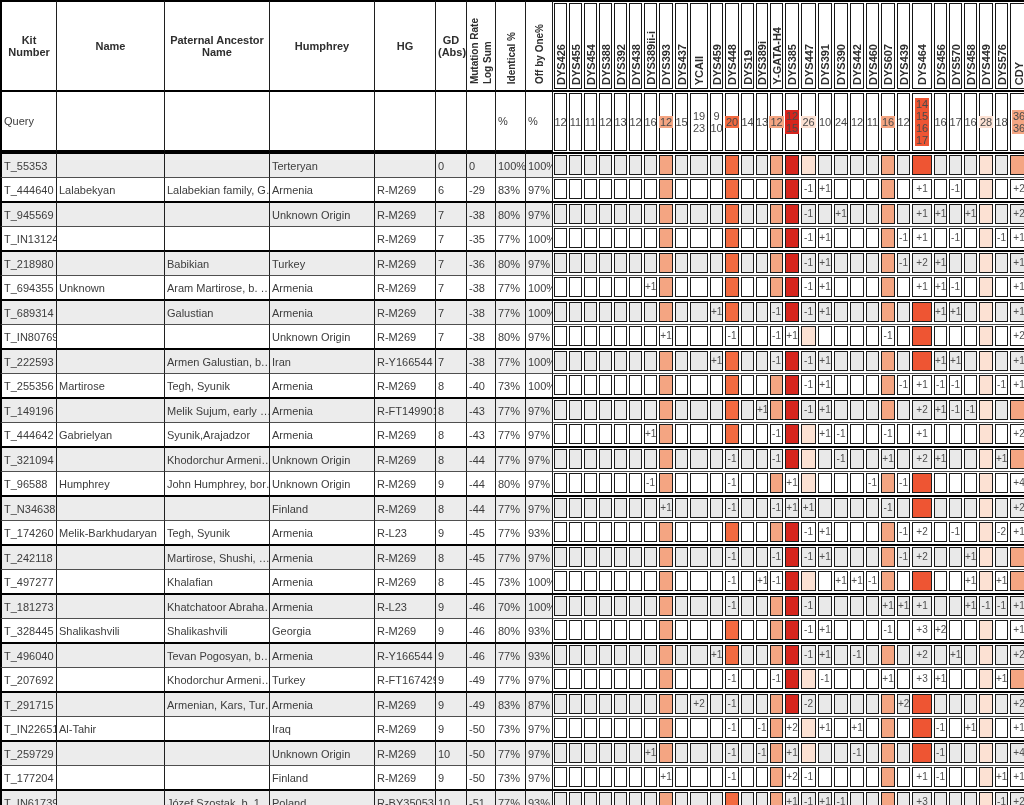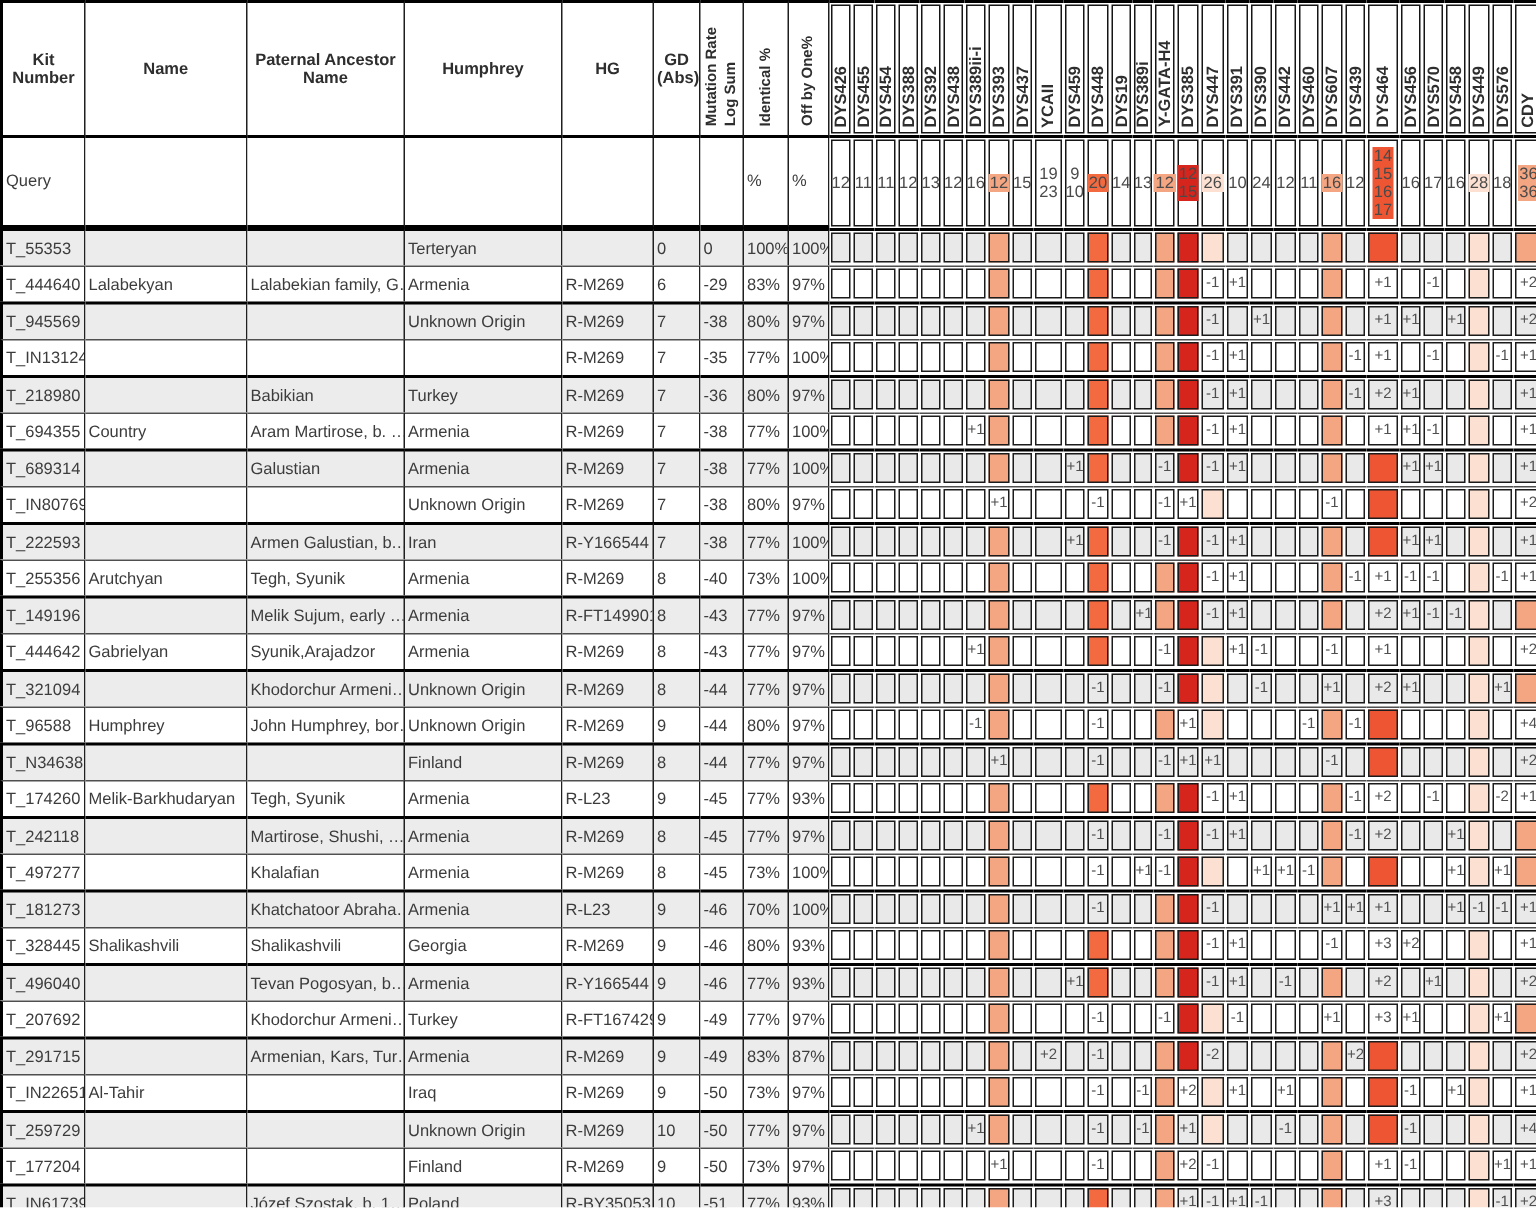--- a/index.html
+++ b/index.html
@@ -923,21 +923,21 @@
           </td>
           <td class="mk">
             <div class="bx"></div>
           </td>
           <td class="mk">
             <div class="bx">+1</div>
           </td>
         </tr>
         <tr class="data">
           <td class="fx ">T_694355</td>
-          <td class="fx ">Country</td>
+          <td class="fx ">Unknown</td>
           <td class="fx ">Aram Martirose, b. …</td>
           <td class="fx ">Armenia</td>
           <td class="fx ">R-M269</td>
           <td class="fx num">7</td>
           <td class="fx num">-38</td>
           <td class="fx ">77%</td>
           <td class="fx ">100%</td>
           <td class="mk">
             <div class="bx"></div>
           </td>
@@ -1327,21 +1327,21 @@
           </td>
           <td class="mk">
             <div class="bx"></div>
           </td>
           <td class="mk">
             <div class="bx">+1</div>
           </td>
         </tr>
         <tr class="data">
           <td class="fx ">T_255356</td>
-          <td class="fx ">Arutchyan</td>
+          <td class="fx ">Martirose</td>
           <td class="fx ">Tegh, Syunik</td>
           <td class="fx ">Armenia</td>
           <td class="fx ">R-M269</td>
           <td class="fx num">8</td>
           <td class="fx num">-40</td>
           <td class="fx ">73%</td>
           <td class="fx ">100%</td>
           <td class="mk">
             <div class="bx"></div>
           </td>

